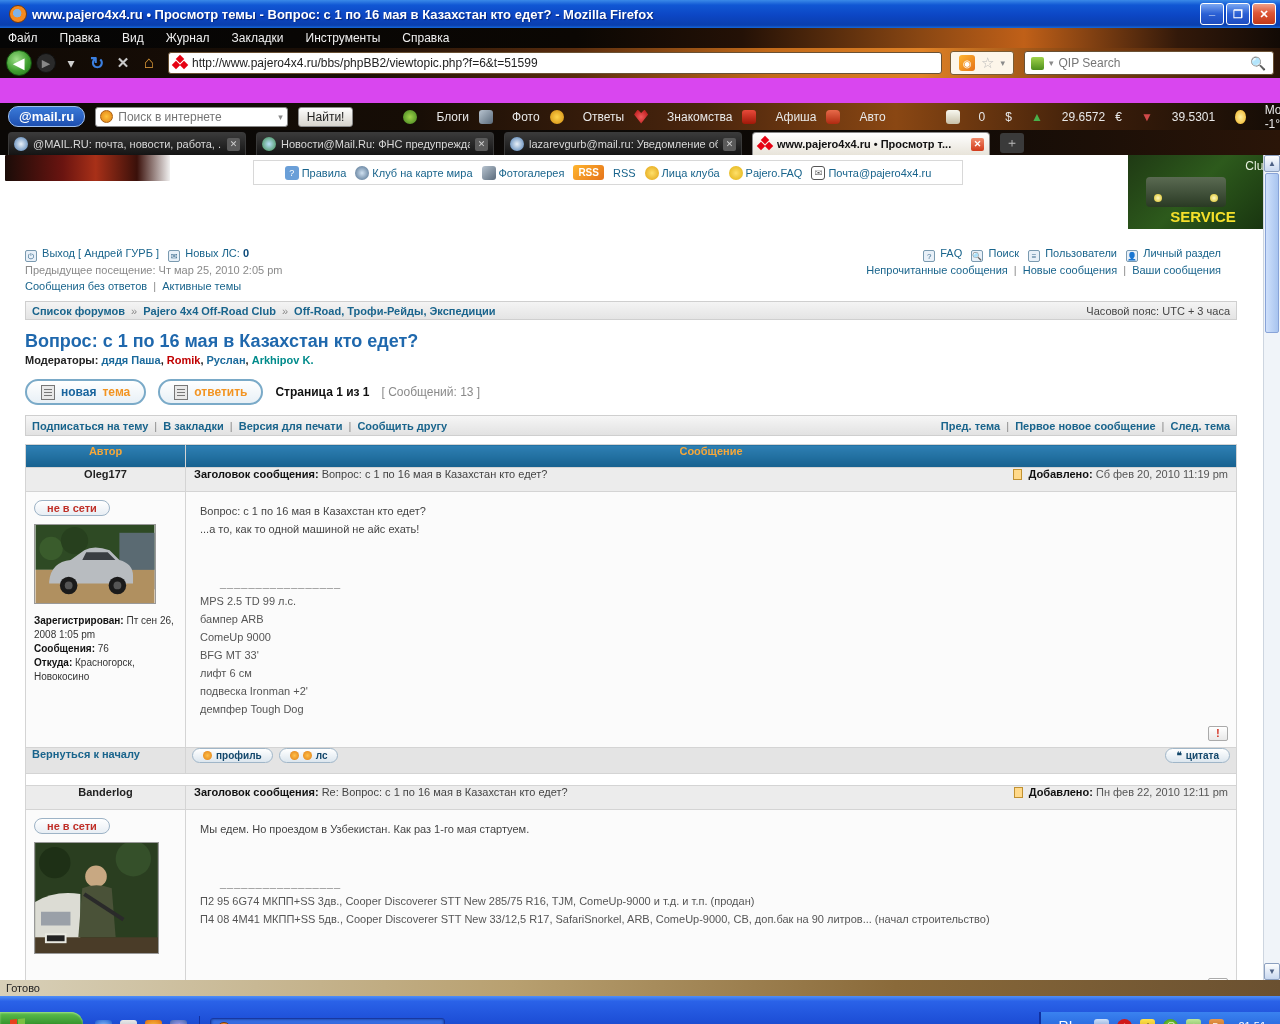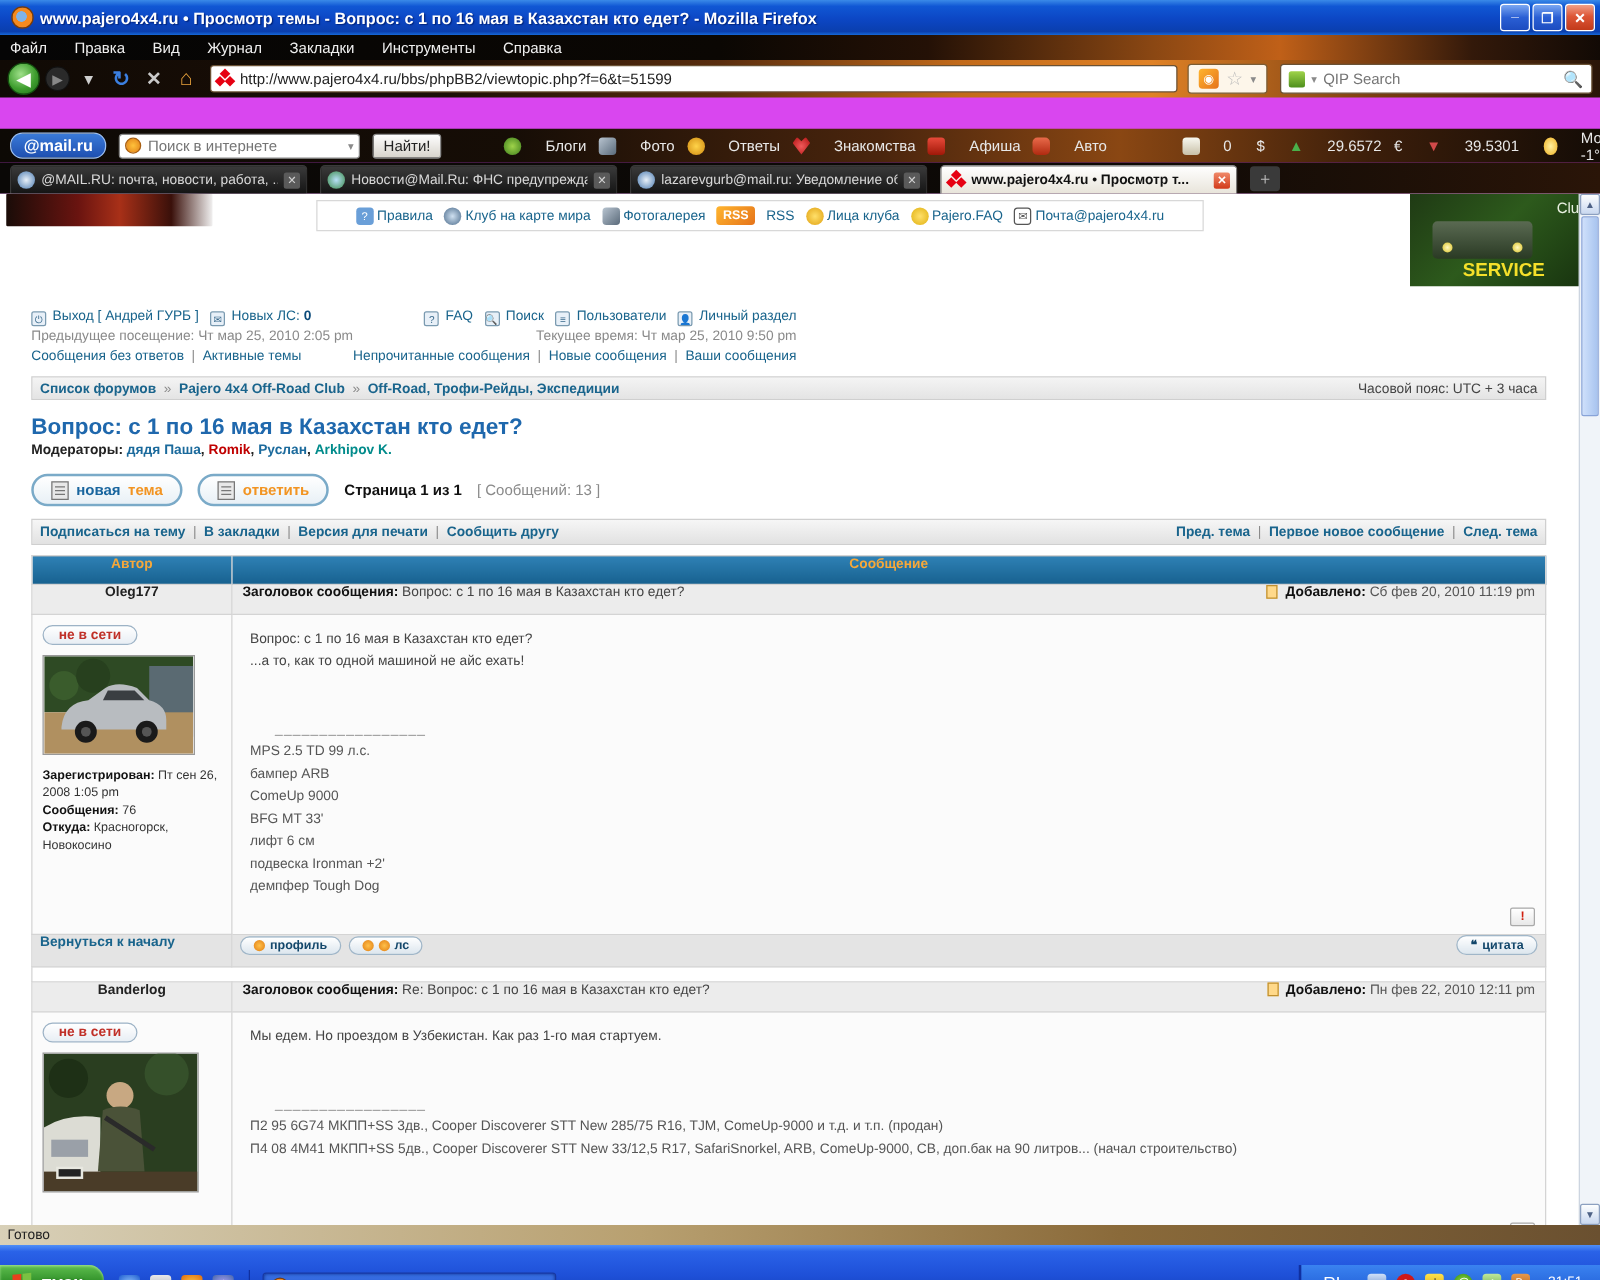--- a/index.html
+++ b/index.html
@@ -111,21 +111,21 @@
   .jeep i:first-child{ left:8px; } .jeep i:last-child{ right:8px; }
 
   .hdrlinks { position:absolute; left:253px; top:5px; width:710px; height:25px; background:#fff;
     border:1px solid #d8d8d8; display:flex; align-items:center; justify-content:center; gap:9px; font-size:11px; }
   .hlink { color:#19648c; display:flex; align-items:center; gap:3px; }
   .h-ic { width:14px; height:14px; border-radius:3px; display:inline-flex; align-items:center; justify-content:center;
     font-size:9px; color:#fff; }
   .rssbadge { background:linear-gradient(135deg,#ffb52e,#e5731a); color:#fff; font-weight:bold; font-size:10px;
     padding:2px 5px; border-radius:3px; }
 
-  .userbar { position:absolute; top:90px; left:0; right:4px; display:flex; font-size:11px; }
+  .userbar { position:absolute; top:90px; left:0; right:16px; display:flex; justify-content:space-between; font-size:11px; }
   .userbar .col-r { text-align:right; }
   .userbar div { line-height:16px; }
   .ulink { color:#19648c; }
   .gray { color:#8a8a8a; }
   .bnum { font-weight:bold; color:#0b4a7a; }
   .mini-ic { display:inline-block; width:12px; height:12px; border:1px solid #7a9ab0; border-radius:2px;
     background:#e8f0f8; color:#3a6a8c; font-size:8px; text-align:center; line-height:11px; vertical-align:-2px; margin-right:2px;}
 
   .crumbbar { position:absolute; top:146px; left:0; right:0; height:19px; background:linear-gradient(180deg,#f4f4f4,#e4e4e4);
     border:1px solid #cfcfcf; display:flex; align-items:center; justify-content:space-between; padding:0 6px; font-size:11px; }
@@ -433,21 +433,20 @@
           <div>
             <span class="mini-ic">?</span>
             <span class="ulink">FAQ</span>&nbsp;&nbsp;
             <span class="mini-ic">🔍</span>
             <span class="ulink">Поиск</span>&nbsp;&nbsp;
             <span class="mini-ic">≡</span>
             <span class="ulink">Пользователи</span>&nbsp;&nbsp;
             <span class="mini-ic">👤</span>
             <span class="ulink">Личный раздел</span>
           </div>
-          <div class="gray">Текущее время: Чт мар 25, 2010 9:50 pm</div>
           <div>
             <span class="ulink">Непрочитанные сообщения</span>
             <span class="sep">|</span>
             <span class="ulink">Новые сообщения</span>
             <span class="sep">|</span>
             <span class="ulink">Ваши сообщения</span>
           </div>
         </div>
       </div>
 

